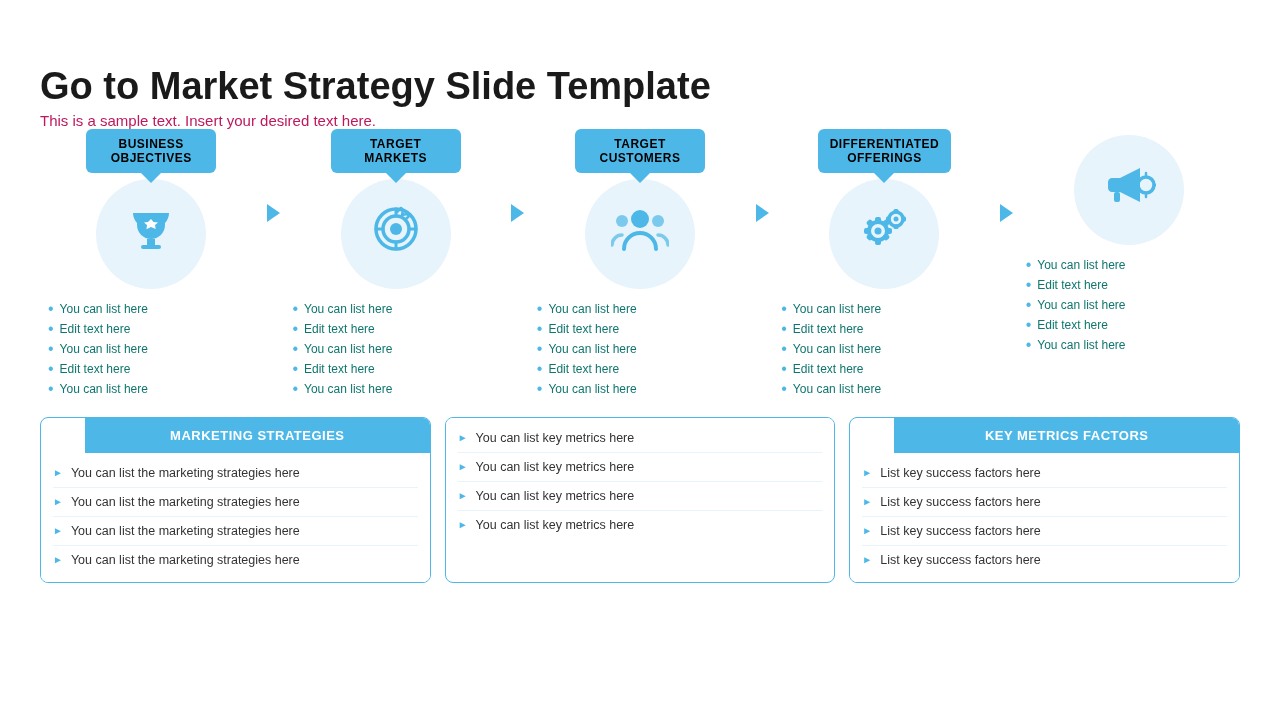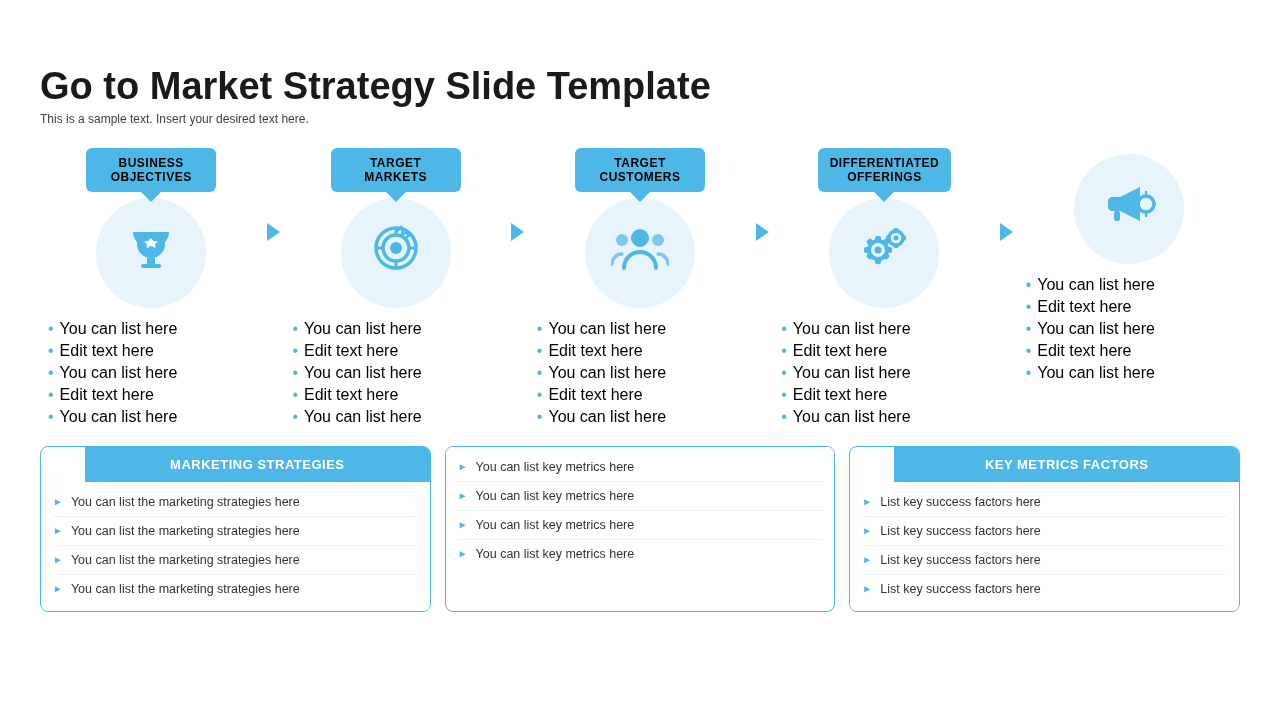--- a/index.html
+++ b/index.html
@@ -13,23 +13,22 @@
     }
     h1 {
       font-size: 38px;
       font-weight: 700;
       color: #1a1a1a;
       line-height: 1.1;
       margin-bottom: 4px;
       margin-top: 36px;
     }
     .subtitle {
-      font-size: 12px;
-      color: #404040;
-      margin-bottom: 22px;
+      font-size: 15px;
+      color: #be185d;
     }
 
     
     .flow-section {
       display: flex;
       align-items: flex-start;
       justify-content: space-between;
       margin-bottom: 18px;
     }
     .flow-column {
@@ -78,22 +77,22 @@
       color: #4db8e8;
     }
     .flow-list {
       list-style: none;
       padding: 0;
       margin-top: 10px;
       width: 100%;
       padding-left: 8px;
     }
     .flow-list li {
-      font-size: 16px;
-      color: #000000;
+      font-size: 12px;
+      color: #0f766e;
       padding: 2px 0;
       display: flex;
       align-items: center;
       gap: 6px;
     }
     .flow-list li::before {
       content: '•';
       color: #4db8e8;
       font-size: 16px;
       line-height: 1;

